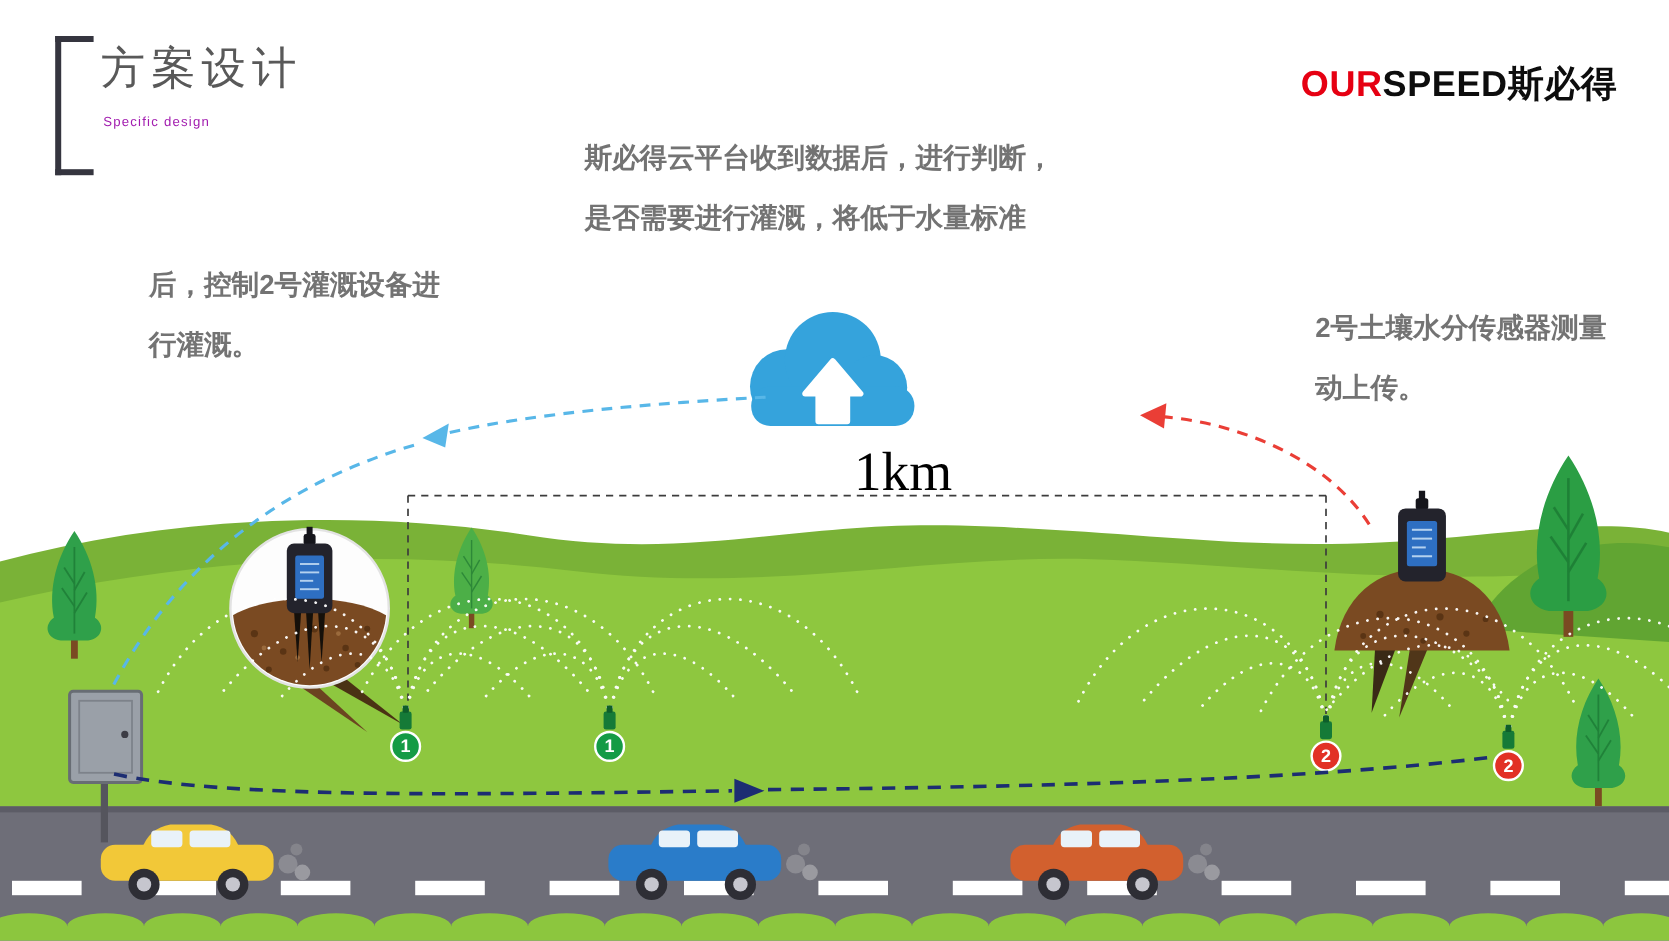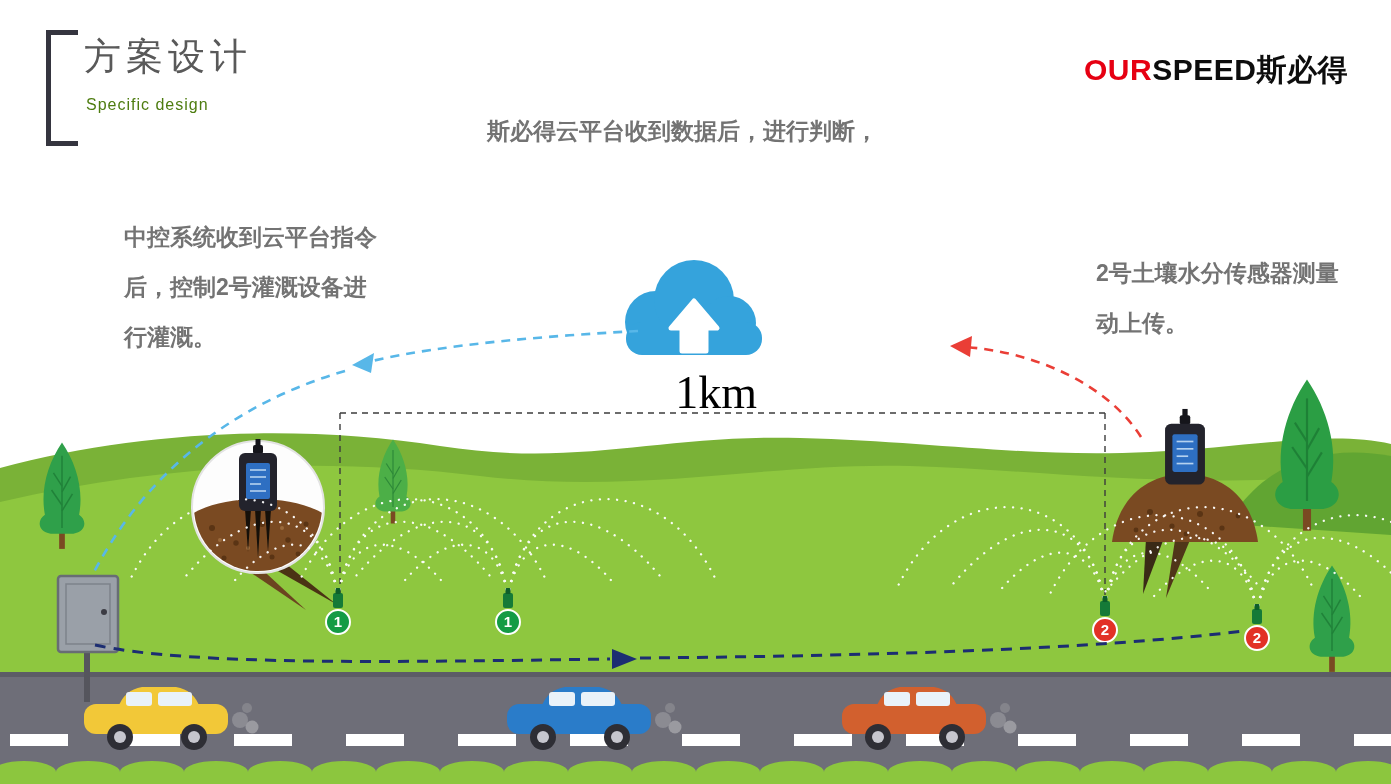--- a/index.html
+++ b/index.html
@@ -3,28 +3,28 @@
 <meta charset="utf-8">
 <style>
   html,body{margin:0;padding:0;background:#ffffff;}
   .slide{position:relative;width:1391px;height:784px;background:#ffffff;overflow:hidden;
          font-family:"Liberation Sans","DejaVu Sans",sans-serif;}
   .svg-scene{position:absolute;left:0;top:0;width:1391px;height:784px;}
   .bracket{position:absolute;left:46px;top:30px;width:27px;height:106px;
            border-left:5px solid #35353f;border-top:5px solid #35353f;border-bottom:5px solid #35353f;}
   .title{position:absolute;left:84px;top:32px;font-family:"DejaVu Serif","Liberation Serif",serif;
          font-size:37px;color:#595959;letter-spacing:5px;}
-  .subtitle{position:absolute;left:86px;top:96px;font-size:16px;color:#4d7c0f;letter-spacing:1px;}
+  .subtitle{position:absolute;left:86px;top:96px;font-size:11px;color:#a21caf;letter-spacing:1px;}
   .logo{position:absolute;left:1084px;top:50px;font-size:30px;font-weight:800;color:#0d0d0d;letter-spacing:.5px;}
   .logo .red{color:#e60012;}
   .textblock{position:absolute;font-size:23px;line-height:50px;font-weight:600;color:#737373;white-space:nowrap;}
   .tb-cloud{left:487px;top:106px;}
   .tb-left{left:124px;top:212px;}
   .tb-right{left:1096px;top:248px;}
-  .distance{position:absolute;left:612px;top:366px;width:145px;text-align:right;
+  .distance{position:absolute;left:680px;top:366px;width:145px;text-align:center;
             font-family:"Liberation Serif","DejaVu Serif",serif;font-size:46px;color:#000;}
 </style>
 </head>
 <body>
 
 <div class="slide">
 
   <svg class="svg-scene" viewBox="0 0 1391 784">
     <defs>
       <g id="tree-shape">
@@ -234,23 +234,23 @@
     <polygon points="637,659 612,649 612,669" fill="#1c2d72"></polygon>
   </svg>
 
   <div class="bracket"></div>
   <div class="title">方案设计</div>
   <div class="subtitle">Specific design</div>
   <div class="logo"><span class="red">OUR</span><span>SPEED</span><span>斯必得</span></div>
 
   <div class="textblock tb-cloud">
     <div>斯必得云平台收到数据后，进行判断，</div>
+    <div>是否需要进行灌溉，将低于水量标准</div>
   </div>
   <div class="textblock tb-left">
-    <div>中控系统收到云平台指令</div>
     <div>后，控制2号灌溉设备进</div>
     <div>行灌溉。</div>
   </div>
   <div class="textblock tb-right">
     <div>2号土壤水分传感器测量</div>
     <div>动上传。</div>
   </div>
   <div class="distance">1km</div>
 
 </div>

